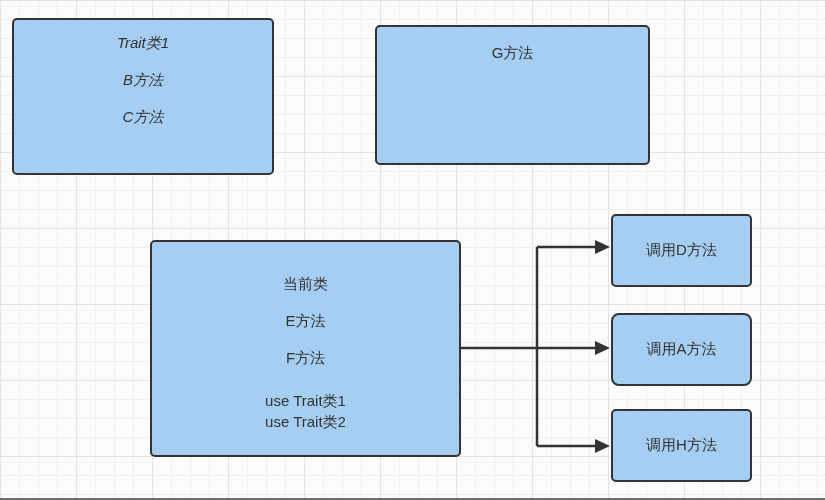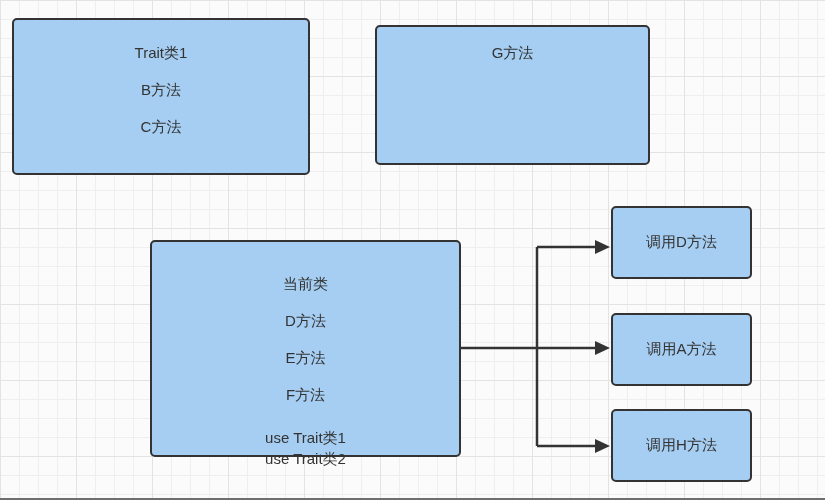--- a/index.html
+++ b/index.html
@@ -35,33 +35,33 @@
     align-items: center;
     justify-content: center;
   }
   .use-line {
     height: 21px;
     display: flex;
     align-items: center;
     justify-content: center;
   }
   .use-block { margin-top: 14px; }
-  #shape-trait1  { left: 12px;  top: 18px;  width: 298px; height: 157px; padding-top: 15px; }
+  #shape-trait1  { left: 12px;  top: 18px;  width: 262px; height: 157px; padding-top: 5px; font-style: italic; }
   #shape-trait2  { left: 375px; top: 25px;  width: 275px; height: 140px; padding-top: 8px; }
   #shape-current { left: 150px; top: 240px; width: 311px; height: 217px; padding-top: 24px; }
   .call-shape {
     left: 611px;
     width: 141px;
     height: 73px;
     display: flex;
     align-items: center;
     justify-content: center;
   }
-  #shape-call-d { top: 206px; }
-  #shape-call-a { top: 313px; }
+  #shape-call-d { top: 214px; }
+  #shape-call-a { top: 313px; border-radius: 8px; }
   #shape-call-h { top: 409px; }
   .connector-layer {
     position: absolute;
     left: 0; top: 0;
     width: 825px;
     height: 500px;
     pointer-events: none;
   }
   .bottom-edge {
     position: absolute;
@@ -81,21 +81,20 @@
     <div class="line">B方法</div>
     <div class="line">C方法</div>
   </div>
 
   <div class="shape" id="shape-trait2">
     <div class="line">G方法</div>
   </div>
 
   <div class="shape" id="shape-current">
     <div class="line">当前类</div>
-    <div class="line">D方法</div>
     <div class="line">E方法</div>
     <div class="line">F方法</div>
     <div class="use-block">
       <div class="use-line">use Trait类1</div>
       <div class="use-line">use Trait类2</div>
     </div>
   </div>
 
   <div class="shape call-shape" id="shape-call-d">
     <span>调用D方法</span>

